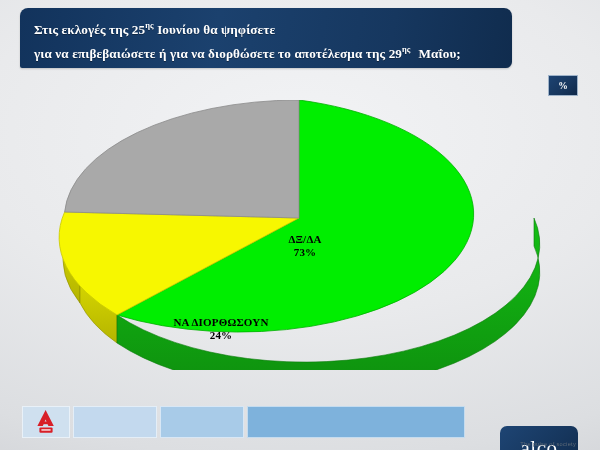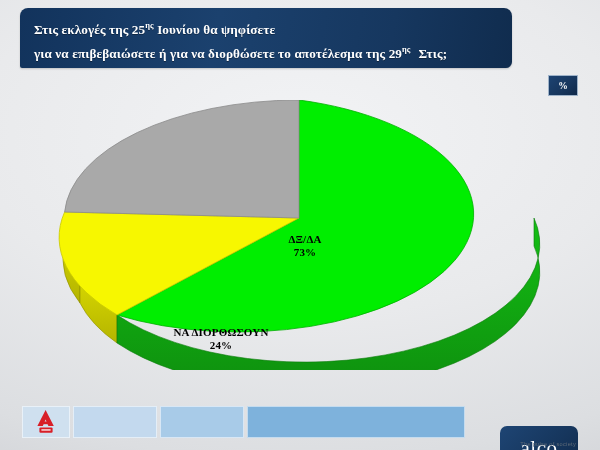--- a/index.html
+++ b/index.html
@@ -62,21 +62,21 @@
     text-align:center;
     color:#000000;
     font-weight:bold;
     font-size:11px;
     line-height:13px;
     letter-spacing:.2px;
     white-space:nowrap;
   }
   .slice-label .pctval { display:block; }
   #label-green  { left:300px; top:222px; width:140px; }
-  #label-yellow { left:92px;  top:216px; width:148px;margin-top:10px; }
+  #label-yellow { left:92px;  top:216px; width:148px; }
   #label-gray   { left:196px; top:133px; width:108px; }
 
   
   #footer {
     position:absolute; left:0; bottom:0; width:600px; height:52px;
   }
   #footer-strip {
     position:absolute; left:22px; top:8px; height:32px; width:556px;
     display:flex; gap:3px;
   }
@@ -113,21 +113,21 @@
     white-space:nowrap;
   }
 </style>
 </head>
 <body>
 
 <div id="slide">
 
   <div id="title-banner">
     <div class="title-line"><span>Στις εκλογές της 25</span><span class="sup">ης</span><span> Ιουνίου θα ψηφίσετε</span></div>
-    <div class="title-line"><span>για να επιβεβαιώσετε ή για να διορθώσετε το αποτέλεσμα της 29</span><span class="sup">ης</span><span class="gap"></span><span>Στις;</span></div>
+    <div class="title-line"><span>για να επιβεβαιώσετε ή για να διορθώσετε το αποτέλεσμα της 29</span><span class="sup">ης</span><span class="gap"></span><span>Μαΐου;</span></div>
   </div>
 
   <div id="pct-badge">
     <span>%</span>
   </div>
 
   <div id="chart-area">
 
     <svg id="pie-svg" viewBox="0 0 490 270">
       <defs>

